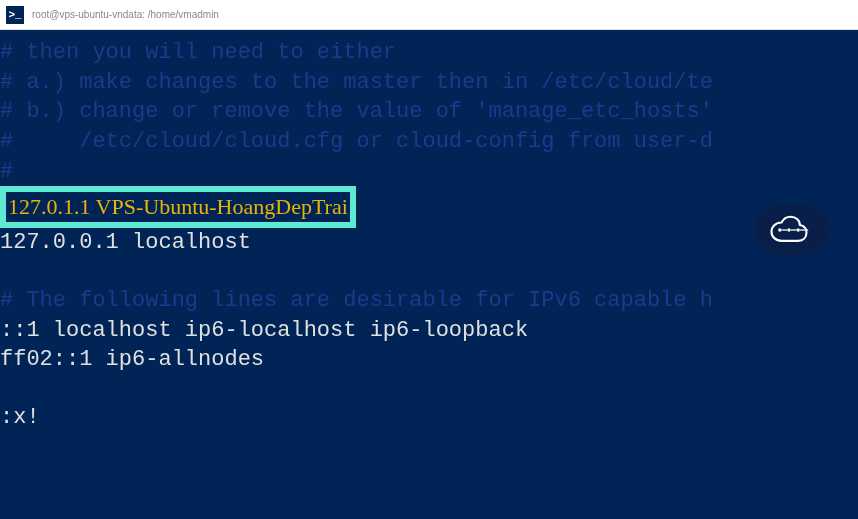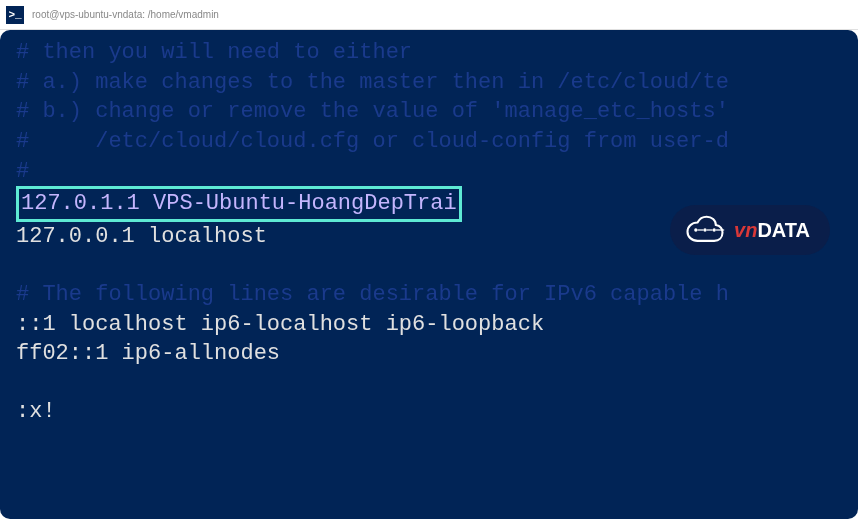--- a/index.html
+++ b/index.html
@@ -37,41 +37,41 @@
       font-weight: bold;
     }
     .title-text {
       color: #888;
       font-size: 10px;
       font-family: 'Segoe UI', Arial, sans-serif;
     }
     .terminal {
       background: #012456;
       height: calc(100% - 30px);
-      padding: 8px 16px;
+      padding: 8px 0;
       font-size: 22px;
       line-height: 1.35;
       position: relative;
       color: #e0e0e0;
-      border-radius: 10px;
     }
     .line {
       white-space: pre;
       color: #e0e0e0;
     }
     .comment {
       color: #1a3a8c;
       white-space: pre;
     }
     .highlighted {
       display: inline-block;
-      border: 3px solid #5eead4;
+      border: 6px solid #5eead4;
       padding: 0 2px;
-      color: #c4b5fd;
+      color: #eab308;
       white-space: pre;
+      font-family: Liberation Serif, serif;
     }
     .logo-badge {
       position: absolute;
       right: 28px;
       top: 175px;
       background: #0a1e4a;
       border-radius: 28px;
       padding: 10px 20px 10px 14px;
       display: flex;
       align-items: center;
@@ -127,18 +127,14 @@
   <div class="logo-badge">
     <svg class="logo-cloud" viewBox="0 0 50 36">
       <path d="M 38 12 C 38 6 33 2 27 2 C 22 2 18 5 16 9 C 9 9 4 14 4 20 C 4 26 9 31 16 31 L 36 31 C 42 31 46 27 46 21 C 46 16 43 13 38 12 Z" fill="none" stroke="#fff" stroke-width="2.5"></path>
       <circle cx="14" cy="18" r="2" fill="#fff"></circle>
       <circle cx="25" cy="18" r="2" fill="#fff"></circle>
       <circle cx="36" cy="18" r="2" fill="#fff"></circle>
       <line x1="16" y1="18" x2="23" y2="18" stroke="#fff" stroke-width="1.5"></line>
       <line x1="27" y1="18" x2="34" y2="18" stroke="#fff" stroke-width="1.5"></line>
       <line x1="38" y1="18" x2="48" y2="18" stroke="#fff" stroke-width="1.5"></line>
     </svg>
-    <div class="logo-text">
-      <span class="logo-vn">vn</span>
-        <span class="logo-data">DATA</span>
-    </div>
   </div>
 </div>
 
 </body></html>

